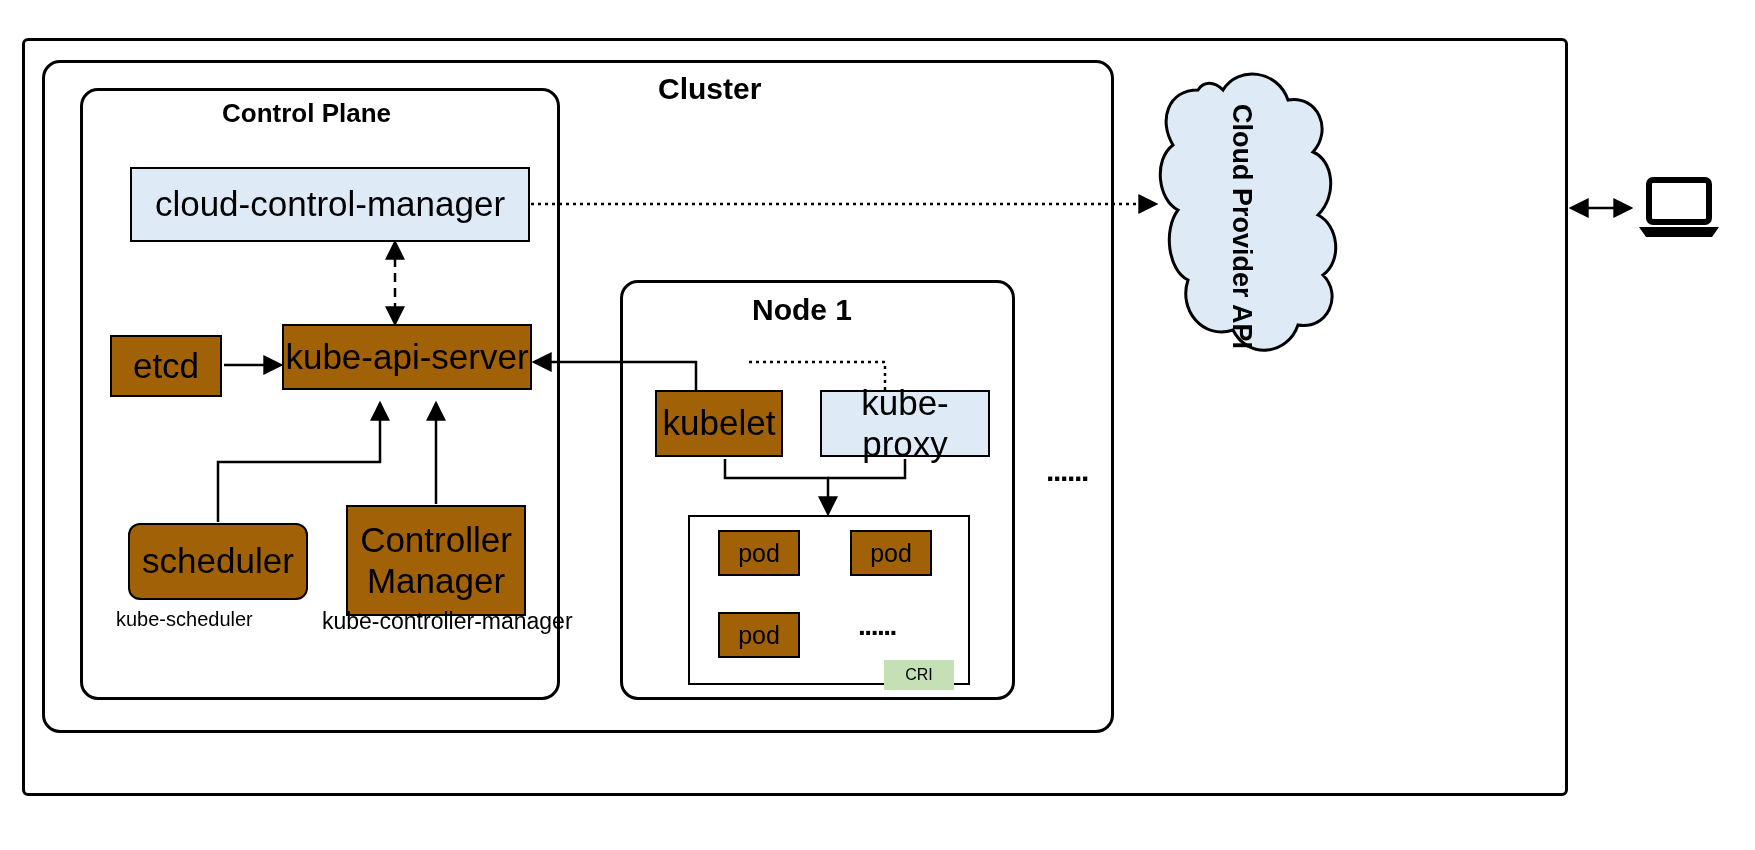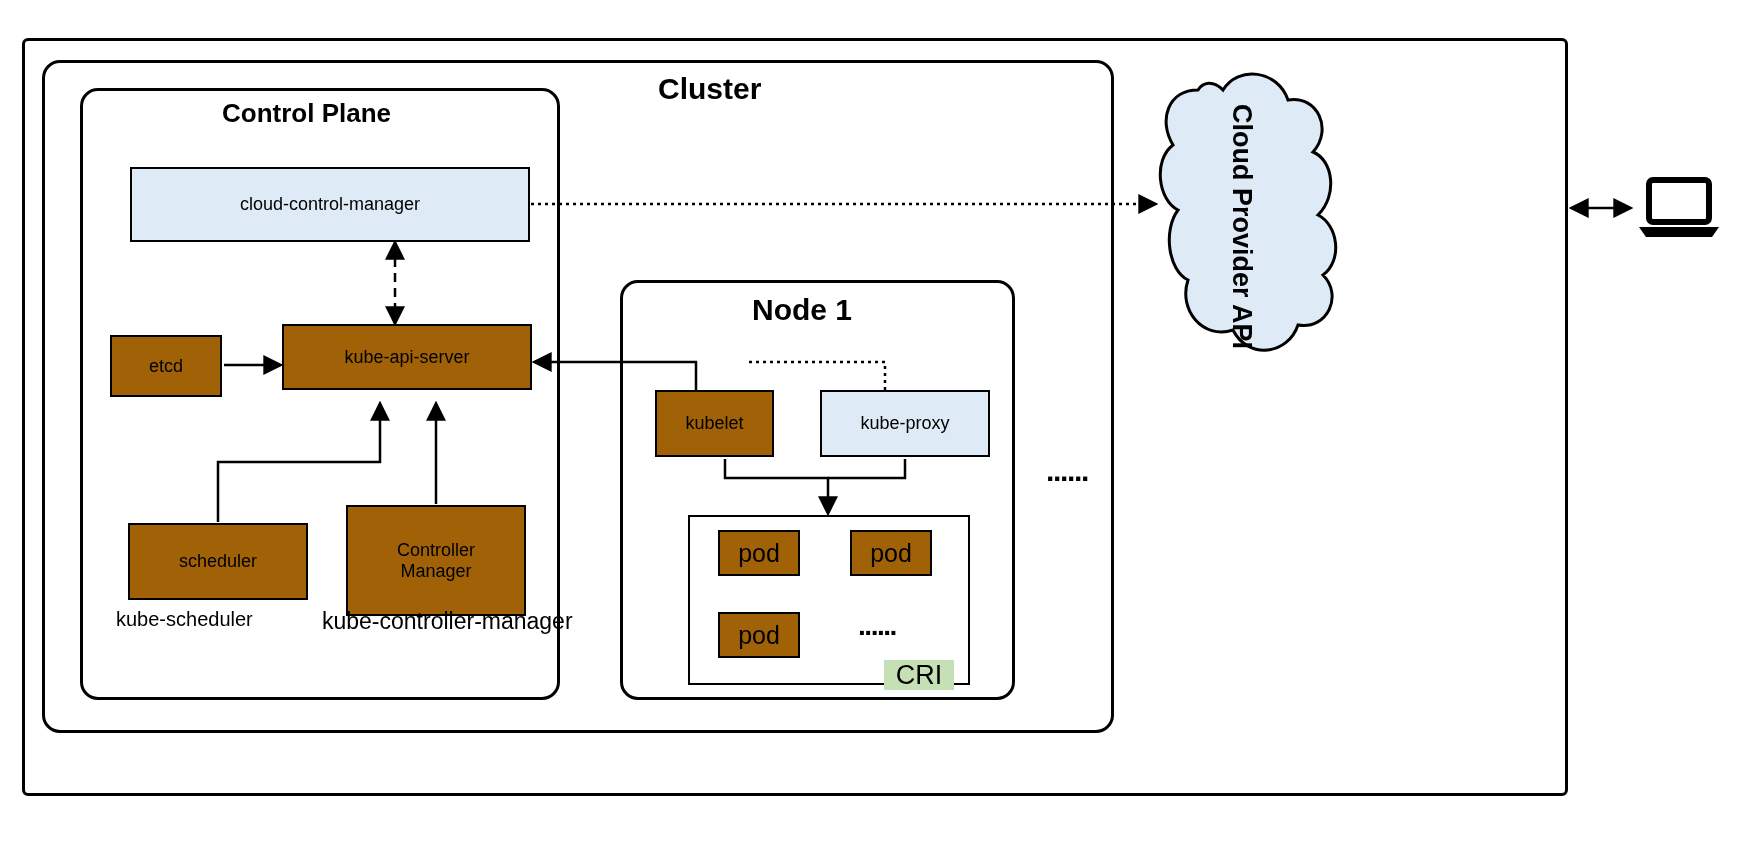--- a/index.html
+++ b/index.html
@@ -52,37 +52,37 @@
     top: 98px;
     font-size: 26px;
     font-weight: bold;
   }
   .box {
     position: absolute;
     border: 2px solid #000;
     display: flex;
     align-items: center;
     justify-content: center;
-    font-size: 18px;
+    font-size: 35px;
     text-align: center;
     line-height: 1.15;
   }
   .blue-box  { background: #deebf7; }
   .green-box { background: #a16207; }
   .cloud-control-manager {
     left: 130px; top: 167px; width: 400px; height: 75px;
   }
   .etcd {
     left: 110px; top: 335px; width: 112px; height: 62px;
   }
   .kube-api-server {
     left: 282px; top: 324px; width: 250px; height: 66px;
   }
   .scheduler {
-    left: 128px; top: 523px; width: 180px; height: 77px;
+    left: 128px; top: 523px; width: 180px; height: 77px; border-radius: 12px;
   }
   .scheduler-sub {
     position: absolute; left: 116px; top: 608px; font-size: 20px;
   }
   .controller-manager {
     left: 346px; top: 505px; width: 180px; height: 111px;
   }
   .controller-sub {
     position: absolute; left: 322px; top: 608px; font-size: 23px;
   }
@@ -96,21 +96,21 @@
     border-radius: 18px;
   }
   .node-label {
     position: absolute;
     left: 752px;
     top: 293px;
     font-size: 30px;
     font-weight: bold;
   }
   .kubelet {
-    left: 655px; top: 390px; width: 119px; height: 67px;
+    left: 655px; top: 390px; width: 128px; height: 67px;
   }
   .kube-proxy {
     left: 820px; top: 390px; width: 170px; height: 67px;
   }
   .cri-container {
     position: absolute;
     left: 688px;
     top: 515px;
     width: 282px;
     height: 170px;
@@ -120,21 +120,21 @@
   .pod2 { left: 850px; top: 530px; width: 82px; height: 46px; font-size:25px;}
   .pod3 { left: 718px; top: 612px; width: 82px; height: 46px; font-size:25px;}
   .pod-dots {
     position: absolute; left: 858px; top: 617px; font-size: 28px; font-weight:bold; letter-spacing:-3px;
   }
   .cri-label {
     position: absolute;
     left: 884px; top: 660px; width: 70px; height: 30px;
     background: #c5e0b4;
     display:flex; align-items:center; justify-content:center;
-    font-size: 27px;
+    font-size: 16px;
   }
   .node-dots {
     position: absolute; left: 1046px; top: 462px;
     font-size: 30px; font-weight: bold; letter-spacing:-3px;
   }
   .cloud-shape {
     position: absolute;
     left: 1158px;
     top: 60px;
     width: 180px;

